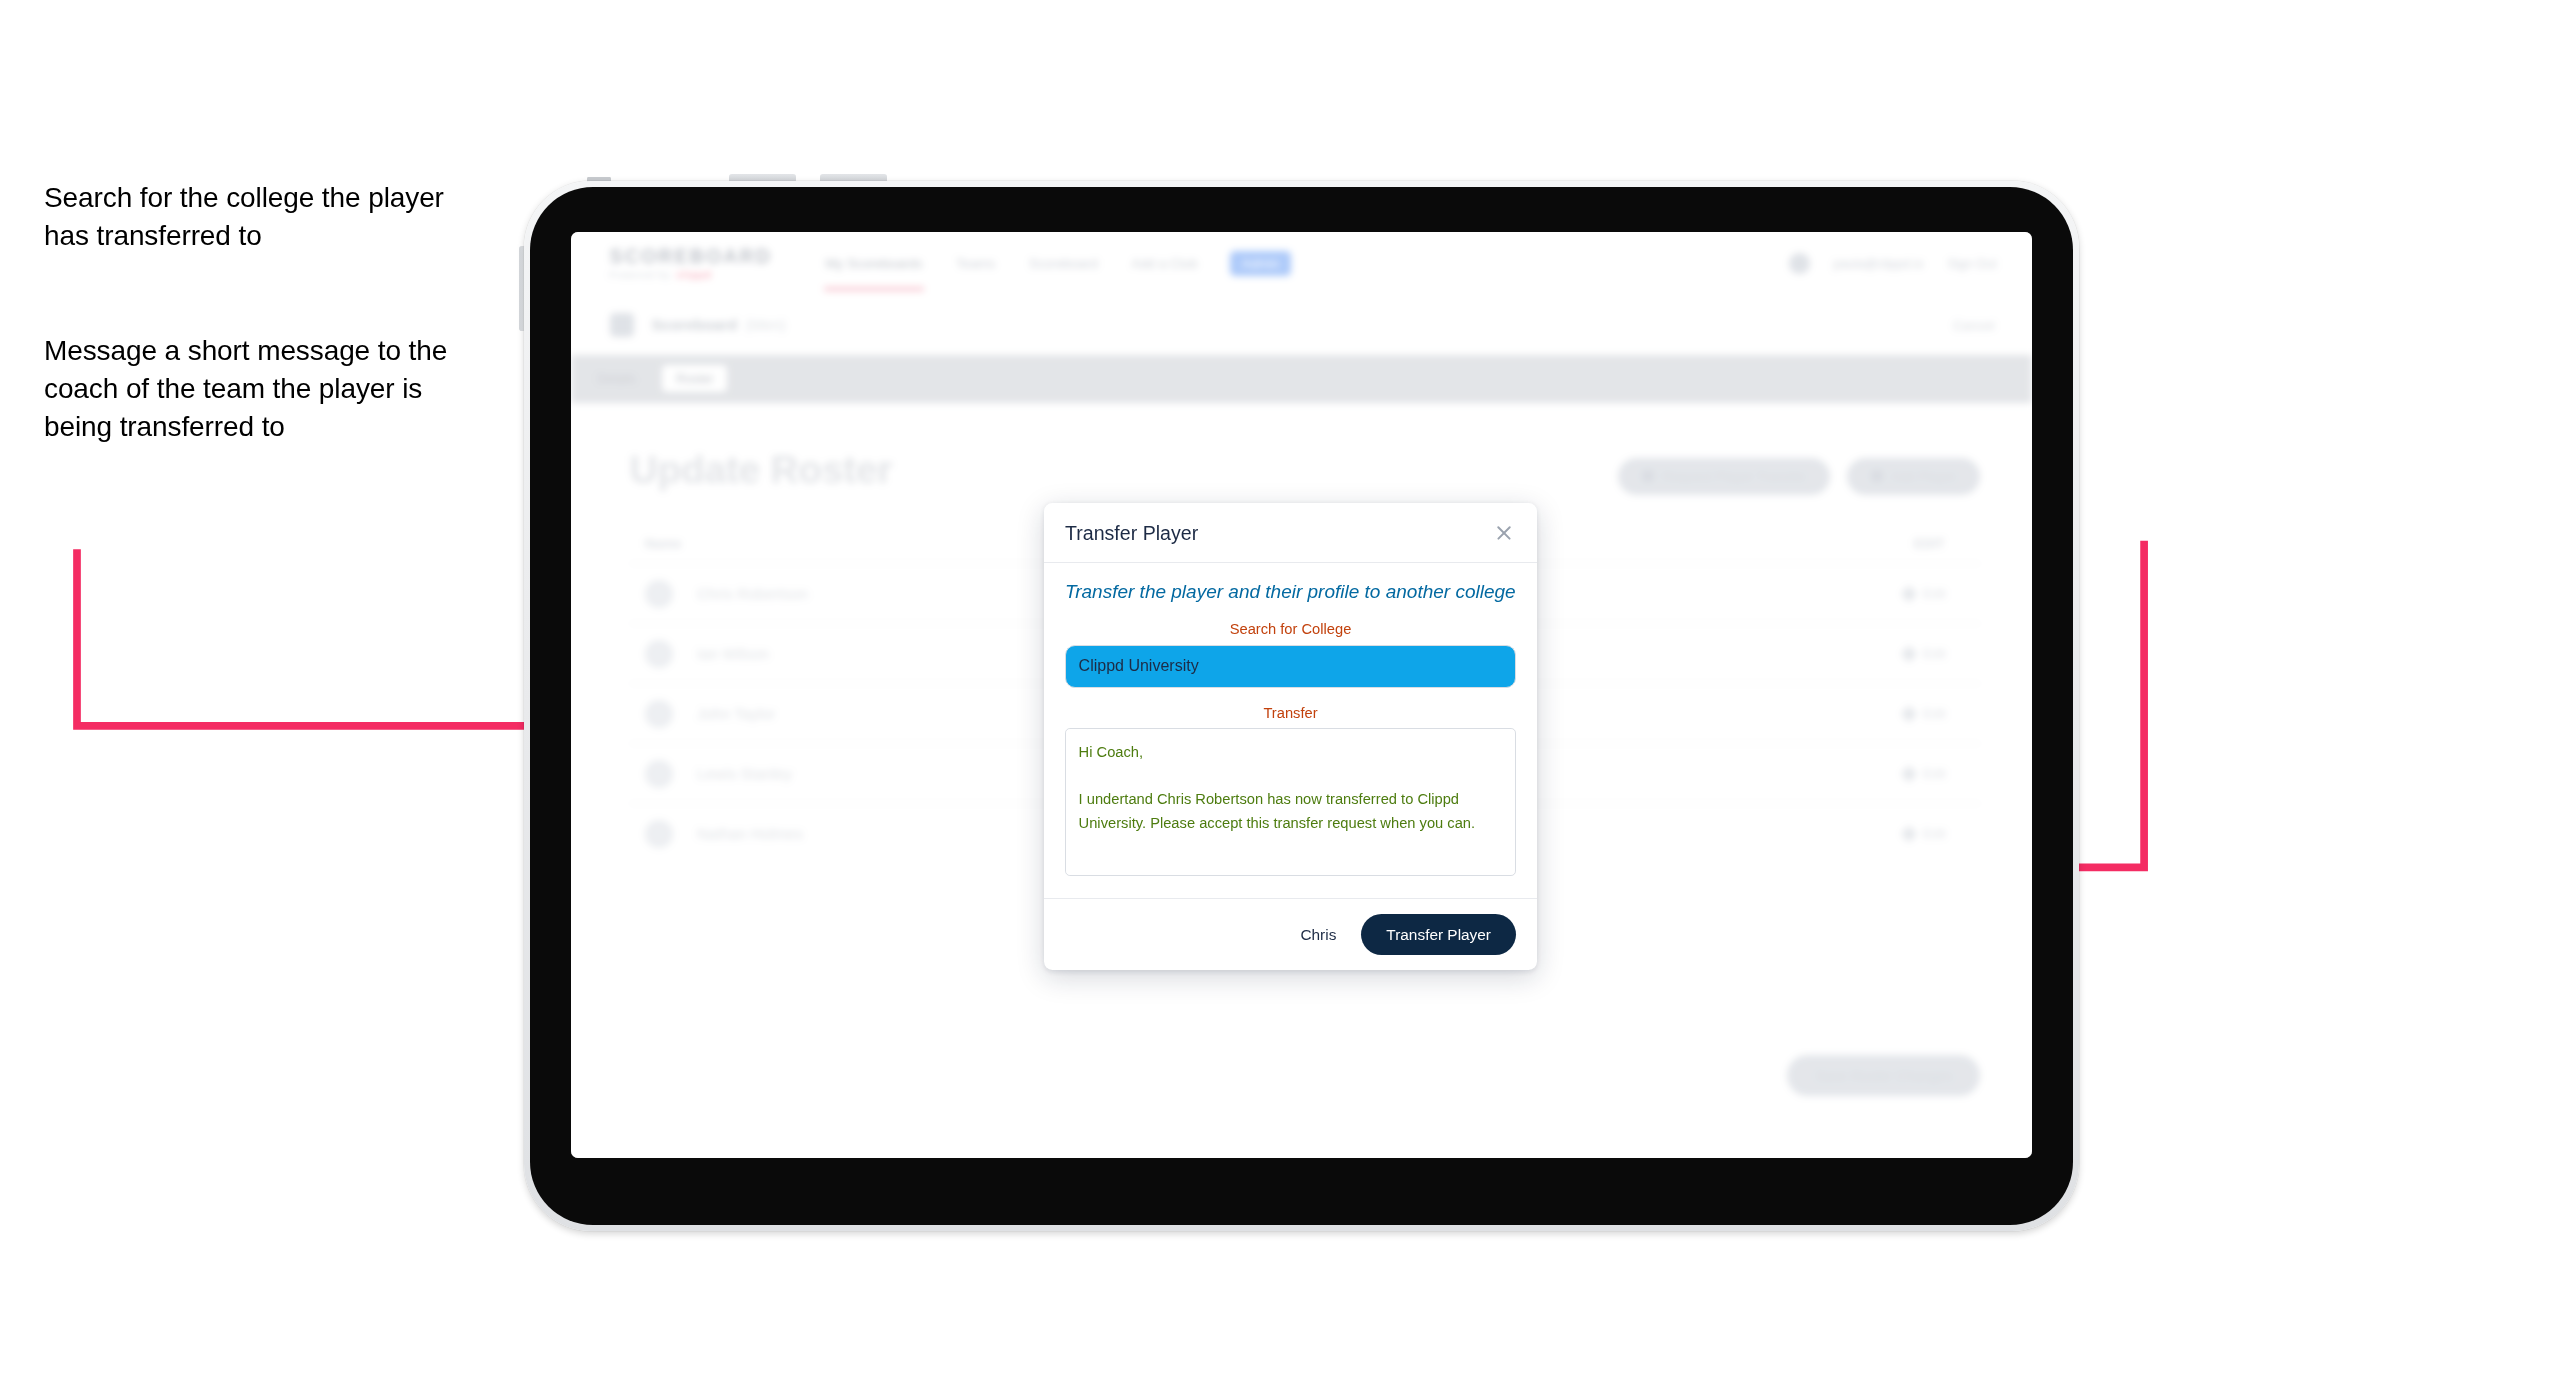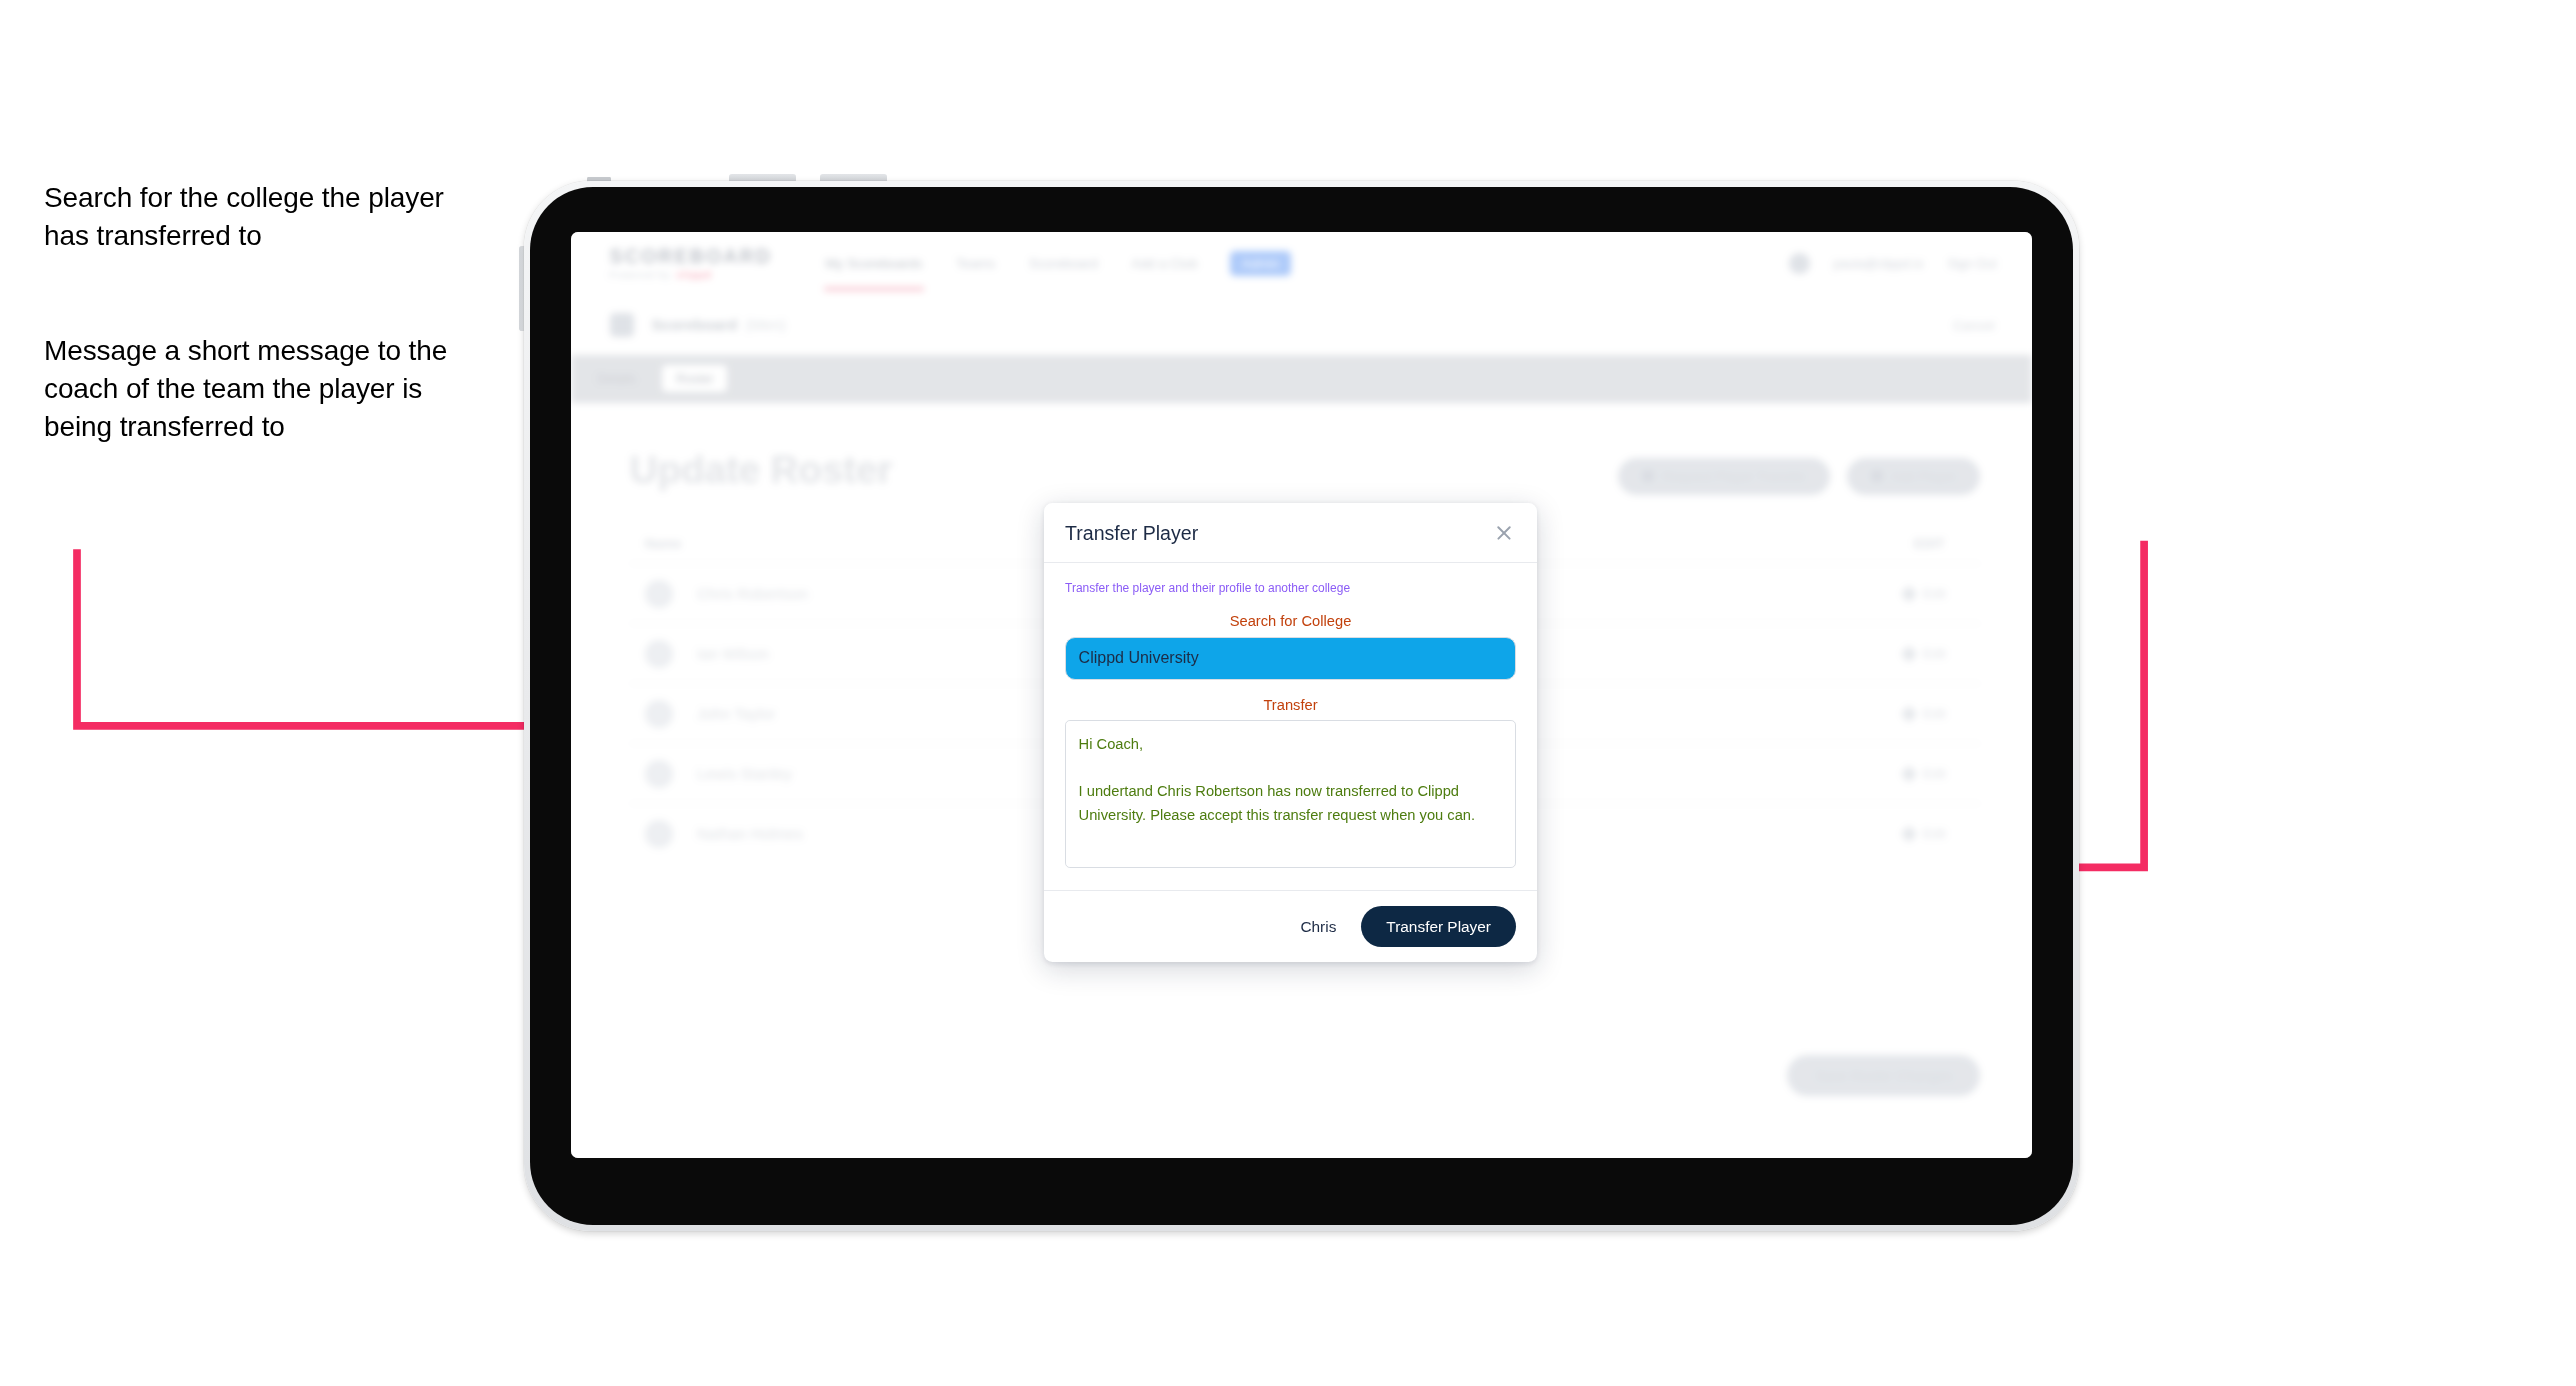--- a/index.html
+++ b/index.html
@@ -107,21 +107,21 @@
   }
   .modal-head{display:flex;align-items:center;justify-content:space-between;
               padding:18px 21px 17px 21px;border-bottom:0.7px solid #e8eaee;}
   .modal-title{font-size:19.6px;color:#1d2b45;font-weight:normal;}
   .modal-close{width:24px;height:24px;position:relative;cursor:pointer;flex:none;}
   .modal-close::before,.modal-close::after{
     content:"";position:absolute;left:2.8px;top:11.2px;width:18px;height:1.8px;background:#9aa2ae;border-radius:1.4px;}
   .modal-close::before{transform:rotate(45deg);}
   .modal-close::after{transform:rotate(-45deg);}
   .modal-body{padding:18px 21px 19.6px 21px;}
-  .modal-desc{font-size:12px;color:#8b5cf6;margin:0 0 18px 0;}
+  .modal-desc{font-size:19px;color:#0369a1;margin:0 0 18px 0;font-style:italic;}
   .field-label{font-size:14.7px;color:#c2410c;margin:0 0 7.7px 0;text-align:center;}
   .text-input{
     width:100%;box-sizing:border-box;height:43px;border:0.7px solid #d9dde3;border-radius:10px;
     padding:0 12.6px;font-size:16px;color:#1d2b45;background:#0ea5e9;
     font-family:"Liberation Sans", sans-serif;outline:none;
   }
   .spacer{height:17px;}
   .text-area{
     width:100%;box-sizing:border-box;height:148px;border:0.7px solid #d9dde3;border-radius:4.9px;
     padding:11.2px 12.6px;font-size:14.7px;line-height:1.62;color:#4d7c0f;background:#fff;resize:none;

